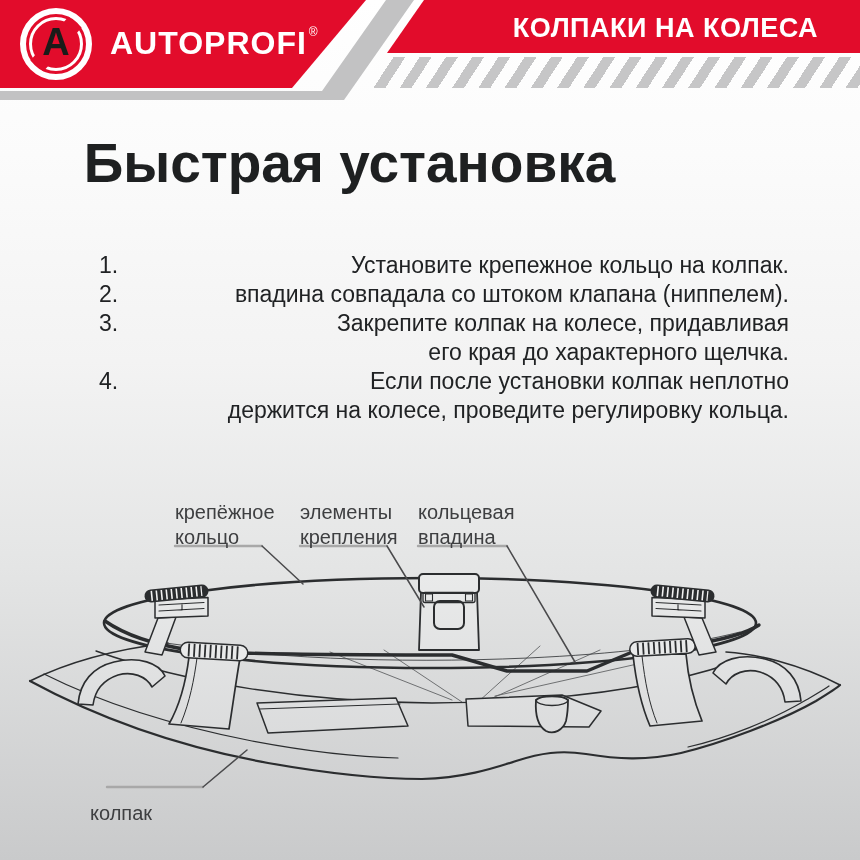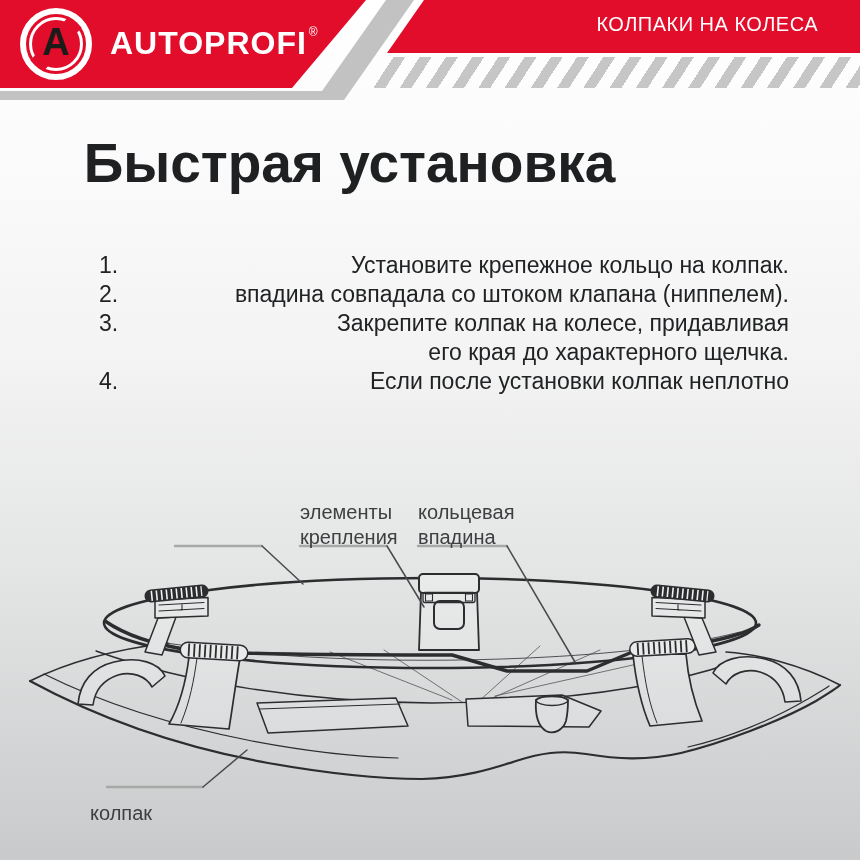--- a/index.html
+++ b/index.html
@@ -44,21 +44,21 @@
     position:absolute; left:50%; top:50%; transform:translate(-50%,-55%);
     font-size:38px; font-weight:800; color:#1b1b19; line-height:1;
   }
   .brand{
     position:absolute; left:110px; top:25px; color:#fff;
     font-size:32px; font-weight:700; letter-spacing:1px; white-space:nowrap;
   }
   .brand sup{ font-size:12px; font-weight:400; vertical-align:18px; margin-left:2px; }
   .product-title{
     position:absolute; right:42px; top:13px; color:#fff;
-    font-size:20px; font-weight:400; letter-spacing:.5px; white-space:nowrap;
+    font-size:27px; font-weight:700; letter-spacing:.5px; white-space:nowrap;
   }
   
   .page-title{
     position:absolute; left:0; top:131px; width:699px; text-align:center;
     font-size:55px; font-weight:800; color:#1e2021; letter-spacing:0;
   }
   .instructions{
     position:absolute; left:99px; top:251px; width:690px; list-style:none;
     font-size:23px; line-height:29px; color:#202224;
   }
@@ -110,20 +110,21 @@
       <span class="line">впадина совпадала со штоком клапана (ниппелем).</span>
     </li>
     <li>
       <span class="num">3.</span>
       <span class="line">Закрепите колпак на колесе, придавливая</span>
       <span class="line">его края до характерного щелчка.</span>
     </li>
     <li>
       <span class="num">4.</span>
       <span class="line">Если после установки колпак неплотно</span>
+      <span class="line">держится на колесе, проведите регулировку кольца.</span>
     </li>
   </ol>
 
   <svg class="drawing" viewBox="0 540 860 320" fill="none" stroke-linecap="round" stroke-linejoin="round">
     <defs>
       <linearGradient id="bgf" x1="0" y1="555" x2="0" y2="820" gradientUnits="userSpaceOnUse">
         <stop offset="0" stop-color="#ebecec"></stop>
           <stop offset="1" stop-color="#d3d4d5"></stop>
       </linearGradient>
     </defs>
@@ -210,20 +211,24 @@
 
     <g>
       <path d="M175,546 L262,546 M300,546 L387,546 M418,546 L507,546 M107,787 L203,787" stroke="#a8a8a8" stroke-width="2.4"></path>
       <path d="M262,546 L303,584" stroke="#4a4a4c" stroke-width="1.5"></path>
       <path d="M387,546 L424,607" stroke="#4a4a4c" stroke-width="1.5"></path>
       <path d="M507,546 L575,662" stroke="#4a4a4c" stroke-width="1.5"></path>
       <path d="M203,787 L247,750" stroke="#4a4a4c" stroke-width="1.5"></path>
     </g>
   </svg>
 
+  <div class="dlabel lbl-ring">
+    <span class="line">крепёжное</span>
+    <span class="line">кольцо</span>
+  </div>
   <div class="dlabel lbl-elems">
     <span class="line">элементы</span>
     <span class="line">крепления</span>
   </div>
   <div class="dlabel lbl-groove">
     <span class="line">кольцевая</span>
     <span class="line">впадина</span>
   </div>
   <div class="dlabel lbl-cap">
     <span class="line">колпак</span>

